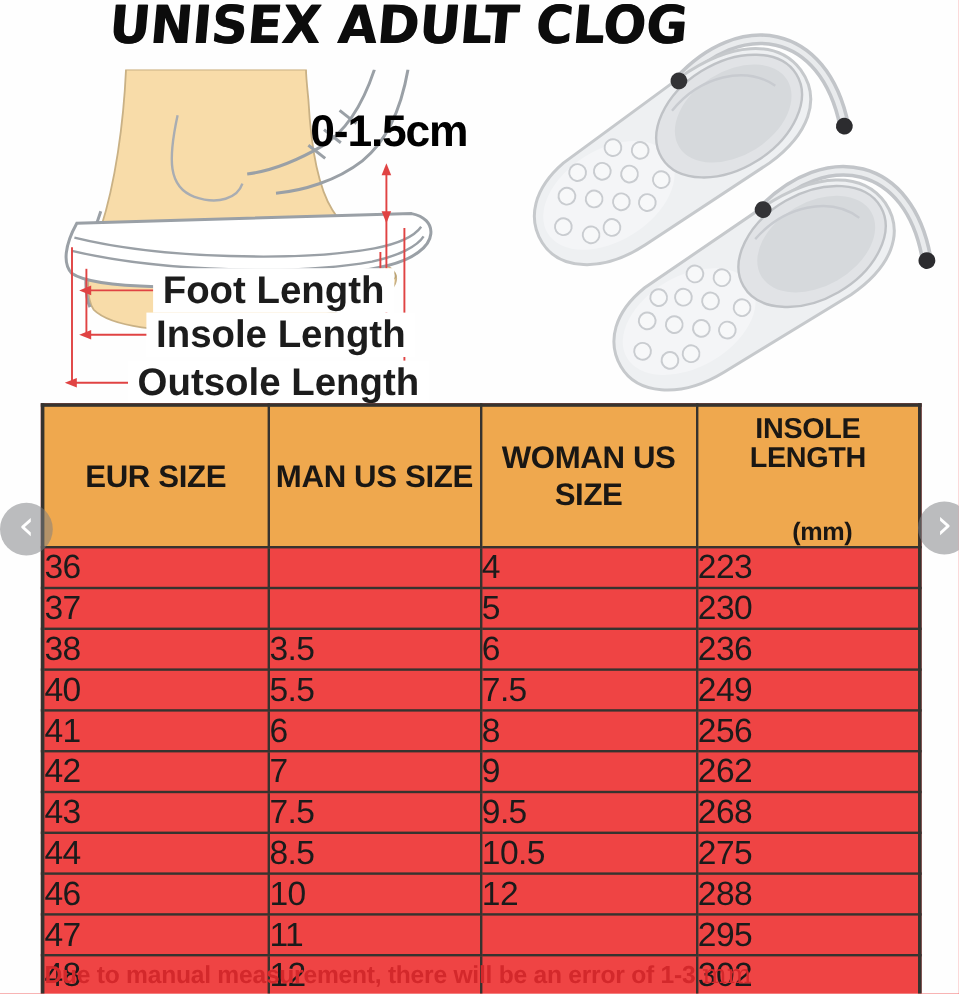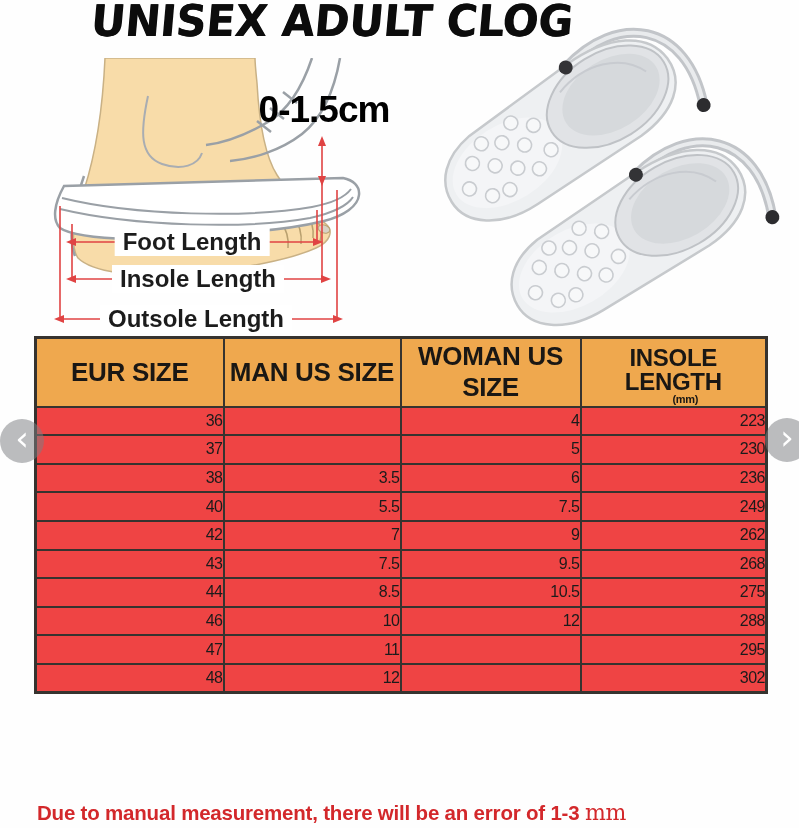--- a/index.html
+++ b/index.html
@@ -17,21 +17,21 @@
     transform:skewX(-5deg) scaleY(1.04); color:#0c0c0c; letter-spacing:0px;
     text-shadow:0.6px 0 #0c0c0c;
     white-space:nowrap;
   }
 
   
   .diagram { position:absolute; left:40px; top:58px; width:420px; height:282px; }
   .diagram svg { position:absolute; left:0; top:0; }
   .m-label {
     position:absolute; transform:translate(-50%,-50%); white-space:nowrap;
-    font-weight:bold; font-size:24px; color:#1c1c1c; background:#ffffff; padding:0 8px;
+    font-weight:bold; font-size:32px; color:#1c1c1c; background:#ffffff; padding:0 8px;margin-left:36px;
   }
   .gap-label {
     position:absolute; transform:translate(-50%,-50%); white-space:nowrap;
     font-weight:bold; font-size:37px; letter-spacing:-1px; color:#000000; background:transparent; padding:0;
   }
 
   
   .clogs { position:absolute; left:400px; top:25px; width:399px; height:315px; }
 
   
@@ -51,25 +51,25 @@
     border-collapse:collapse; table-layout:fixed; z-index:2;
     background:#ef4444;
   }
   .size-table, .size-table th, .size-table td { border:2px solid #36332f; }
   .size-table { border-width:3px; }
   .size-table th {
     background:#efa84e; height:56px; font-size:26px; font-weight:bold;
     color:#1a1714; text-align:center; vertical-align:middle; letter-spacing:-0.3px;
   }
   .size-table td {
-    height:28.6px; font-size:16px; text-align:right; vertical-align:middle;
+    height:28.6px; font-size:28px; text-align:left; vertical-align:middle;
     color:#1b1b1b; letter-spacing:-0.5px;
   }
   .h-insole-main { display:block; font-size:24px; line-height:1; margin-top:7px; word-spacing:5px; }
-  .h-unit { display:block; font-size:11px; line-height:1.05; transform:translateX(12px); font-weight:bold; }
+  .h-unit { display:block; font-size:21px; line-height:1.05; transform:translateX(12px); font-weight:bold;margin-top:39px; }
 
   
   .footnote {
     position:absolute; left:37px; top:800px; z-index:3;
     font-size:20.5px; font-weight:bold; color:#d3282b; white-space:nowrap; letter-spacing:-0.2px;
   }
   .footnote .unit { font-family:"DejaVu Serif", serif; font-weight:normal; font-size:22px;margin-top:35px; }
 </style>
 </head>
 <body>
@@ -232,20 +232,26 @@
           <td>6</td>
           <td>236</td>
         </tr>
         <tr>
           <td>40</td>
           <td>5.5</td>
           <td>7.5</td>
           <td>249</td>
         </tr>
         <tr>
+          <td>41</td>
+          <td>6</td>
+          <td>8</td>
+          <td>256</td>
+        </tr>
+        <tr>
           <td>42</td>
           <td>7</td>
           <td>9</td>
           <td>262</td>
         </tr>
         <tr>
           <td>43</td>
           <td>7.5</td>
           <td>9.5</td>
           <td>268</td>

